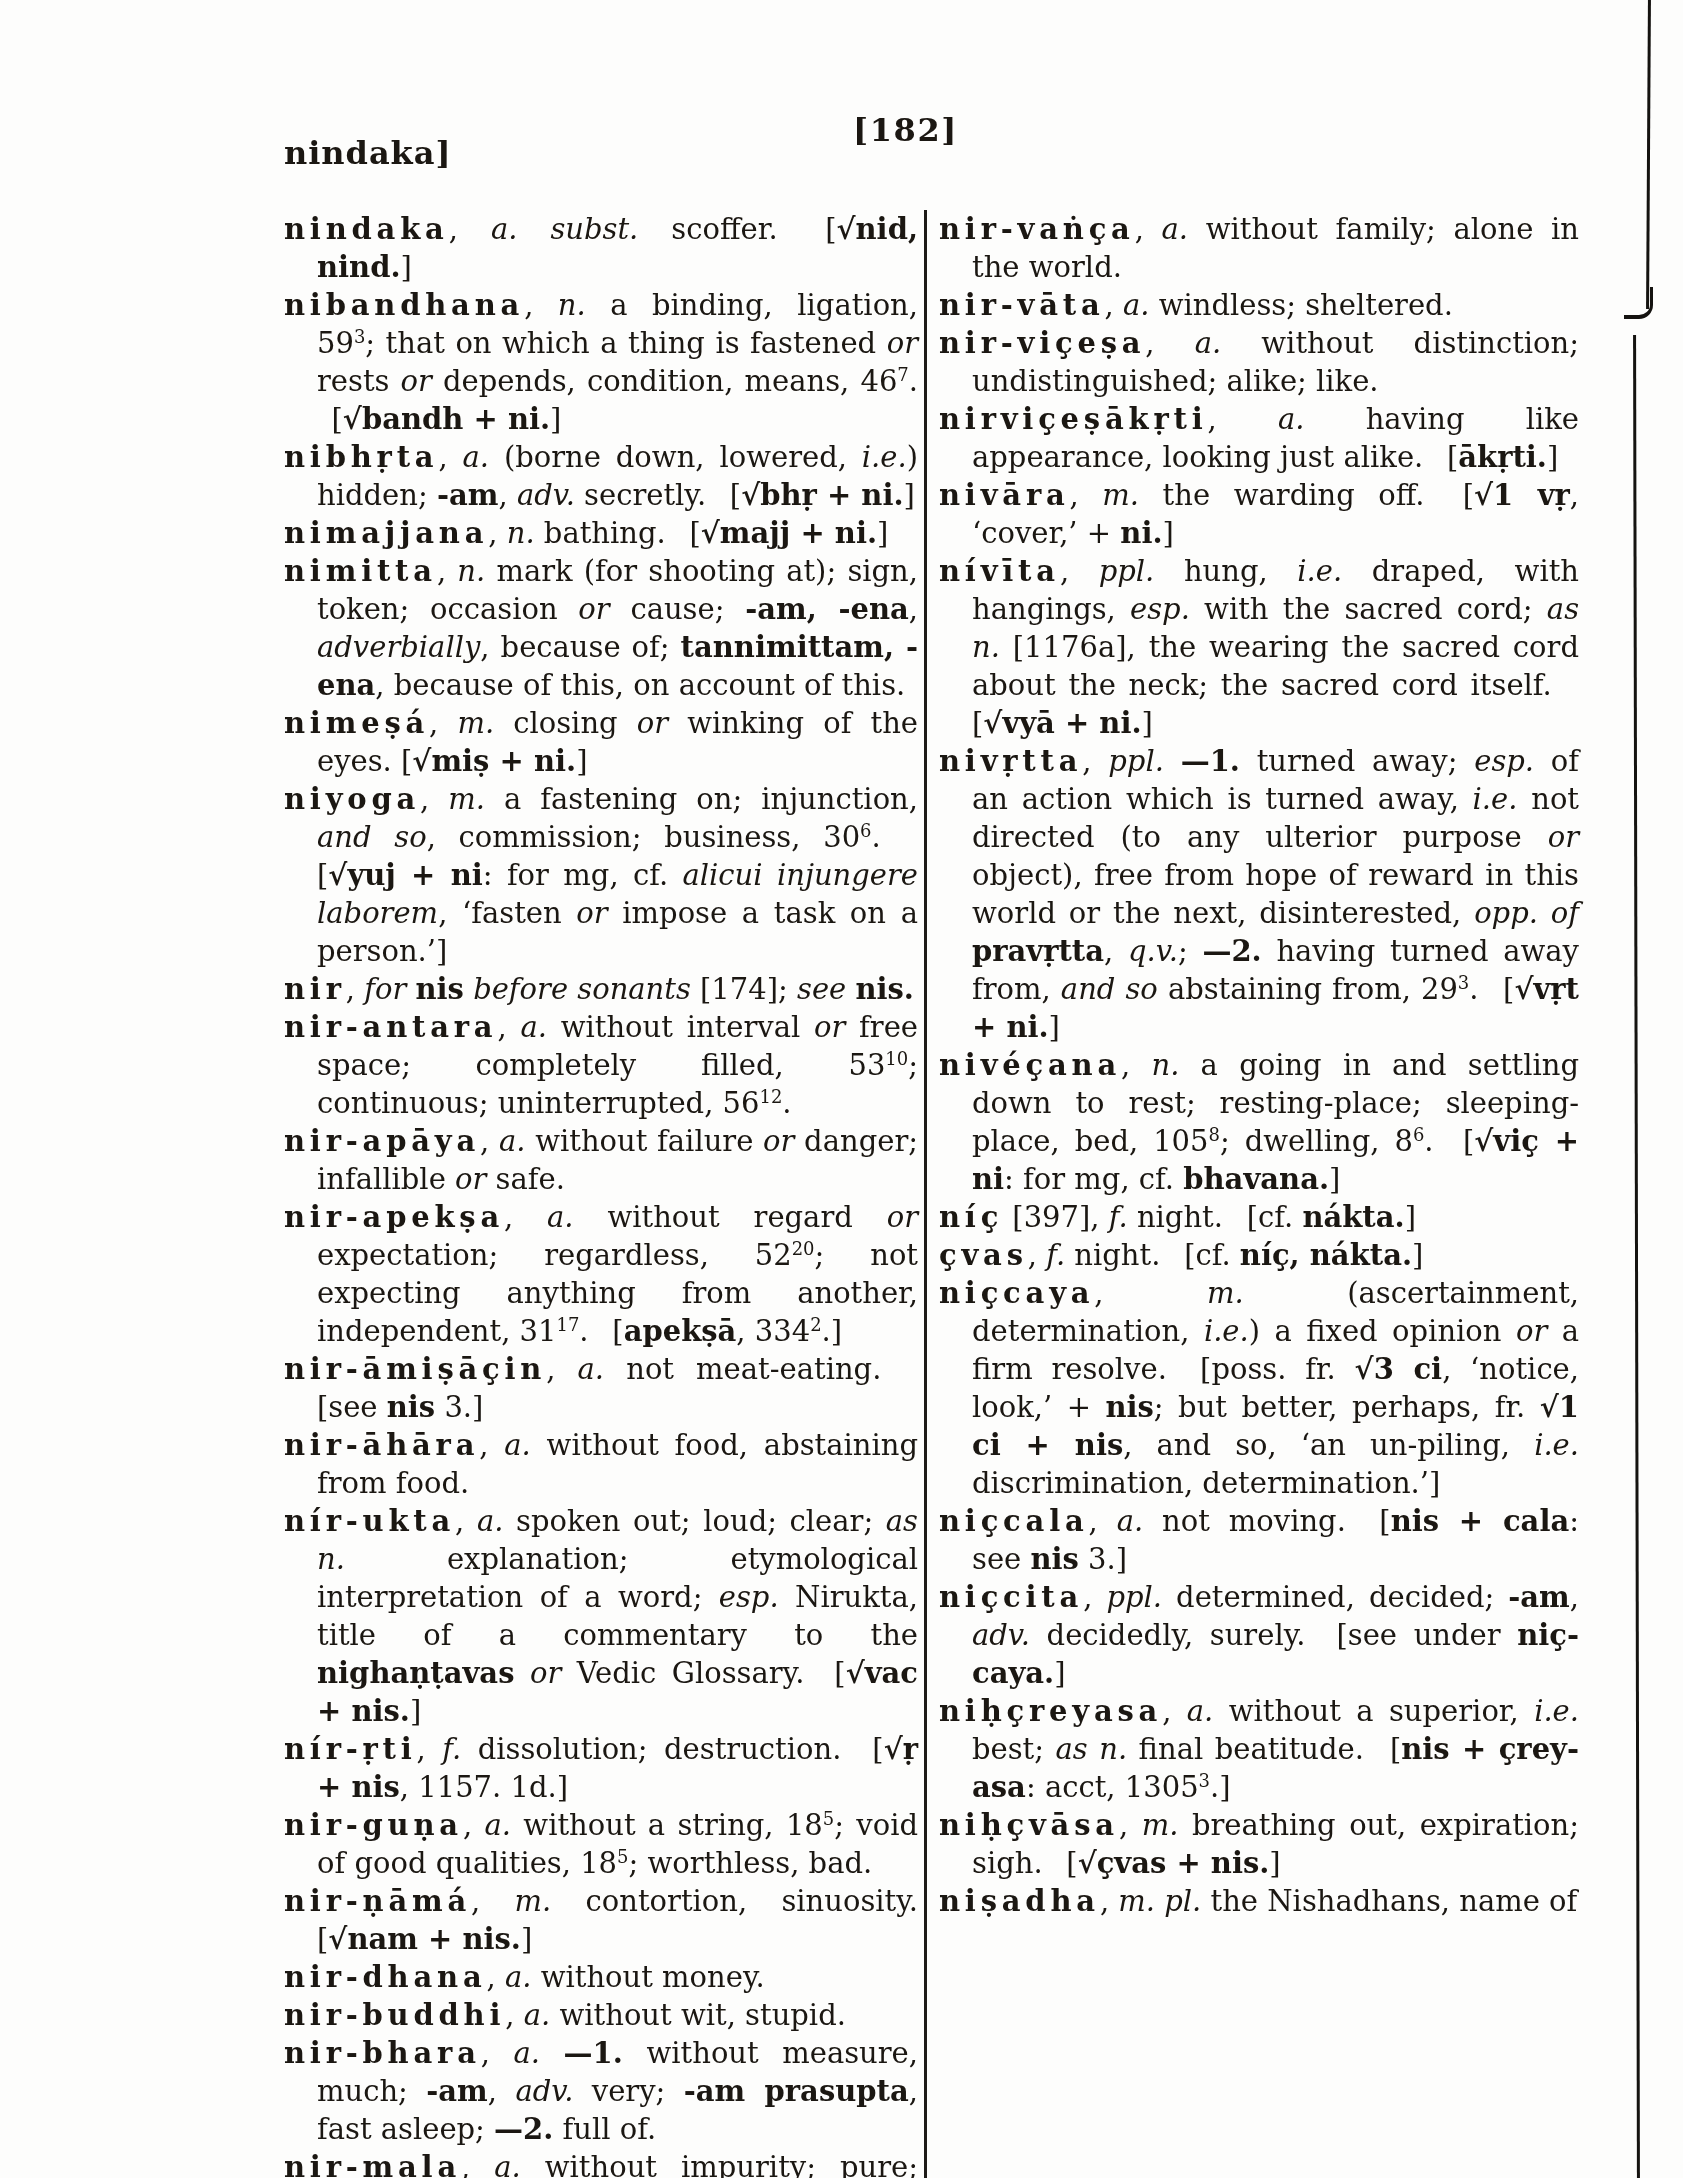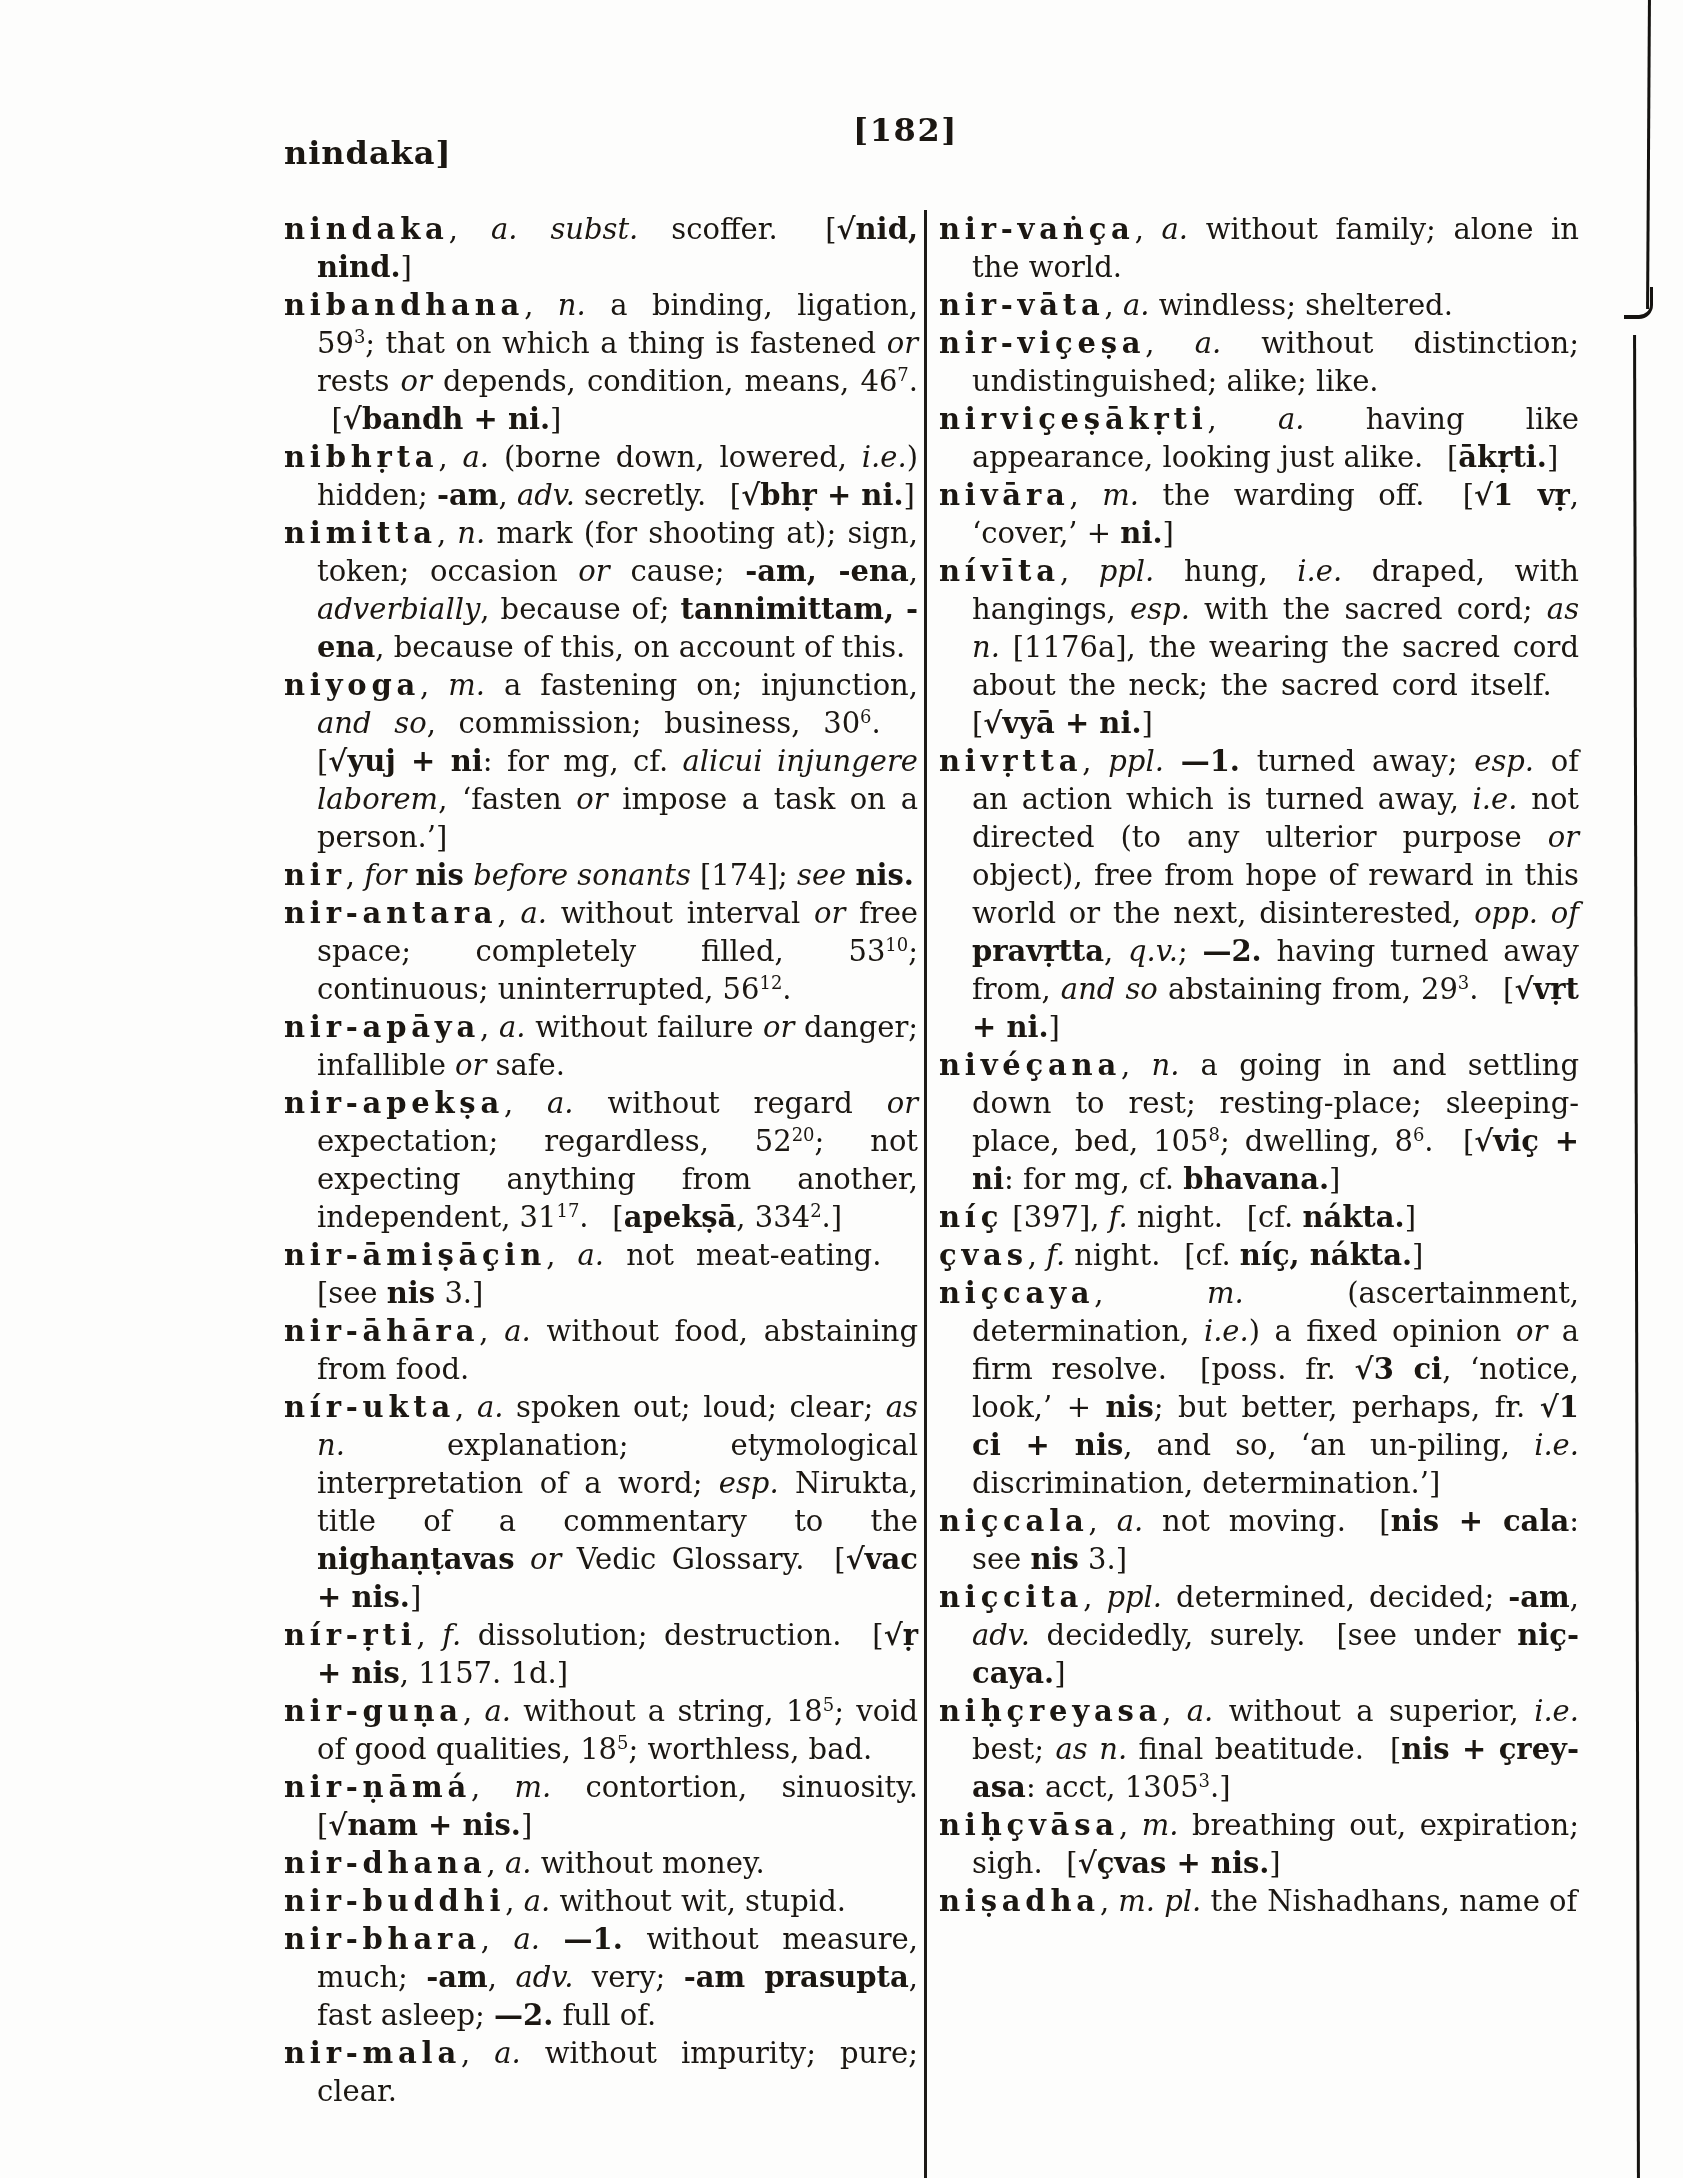--- a/index.html
+++ b/index.html
@@ -52,21 +52,23 @@
 
 <div class="page">
   <div class="catchword">nindaka]</div>
   <div class="pagenum">[182]</div>
 
   <div class="columns">
     <div class="col col-left" id="col-left">
         <p class="entry"><span class="r-hw">nindaka</span><span class="r-n">, </span><span class="r-i">a. subst.</span><span class="r-n"> scoffer.  [</span><span class="r-b">√nid, nind.</span><span class="r-n">]</span></p>
         <p class="entry"><span class="r-hw">nibandhana</span><span class="r-n">, </span><span class="r-i">n.</span><span class="r-n"> a binding, ligation, 59</span><span class="r-sup">3</span><span class="r-n">; that on which a thing is fastened </span><span class="r-i">or</span><span class="r-n"> rests </span><span class="r-i">or</span><span class="r-n"> depends, condition, means, 46</span><span class="r-sup">7</span><span class="r-n">.  [</span><span class="r-b">√bandh + ni.</span><span class="r-n">]</span></p>
         <p class="entry"><span class="r-hw">nibhṛta</span><span class="r-n">, </span><span class="r-i">a.</span><span class="r-n"> (borne down, lowered, </span><span class="r-i">i.e.</span><span class="r-n">) hidden; </span><span class="r-b">-am</span><span class="r-n">, </span><span class="r-i">adv.</span><span class="r-n"> secretly.  [</span><span class="r-b">√bhṛ + ni.</span><span class="r-n">]</span></p>
+        <p class="entry"><span class="r-hw">nimajjana</span><span class="r-n">, </span><span class="r-i">n.</span><span class="r-n"> bathing.  [</span><span class="r-b">√majj + ni.</span><span class="r-n">]</span></p>
         <p class="entry"><span class="r-hw">nimitta</span><span class="r-n">, </span><span class="r-i">n.</span><span class="r-n"> mark (for shooting at); sign, token; occasion </span><span class="r-i">or</span><span class="r-n"> cause; </span><span class="r-b">-am, -ena</span><span class="r-n">, </span><span class="r-i">adverbially</span><span class="r-n">, because of; </span><span class="r-b">tannimittam, -ena</span><span class="r-n">, because of this, on account of this.</span></p>
+        <p class="entry"><span class="r-hw">nimeṣá</span><span class="r-n">, </span><span class="r-i">m.</span><span class="r-n"> closing </span><span class="r-i">or</span><span class="r-n"> winking of the eyes. [</span><span class="r-b">√miṣ + ni.</span><span class="r-n">]</span></p>
         <p class="entry"><span class="r-hw">niyoga</span><span class="r-n">, </span><span class="r-i">m.</span><span class="r-n"> a fastening on; injunction, </span><span class="r-i">and so</span><span class="r-n">, commission; business, 30</span><span class="r-sup">6</span><span class="r-n">.  [</span><span class="r-b">√yuj + ni</span><span class="r-n">: for mg, cf. </span><span class="r-i">alicui injungere laborem</span><span class="r-n">, ‘fasten </span><span class="r-i">or</span><span class="r-n"> impose a task on a person.’]</span></p>
         <p class="entry"><span class="r-hw">nir</span><span class="r-n">, </span><span class="r-i">for</span><span class="r-n"> </span><span class="r-b">nis</span><span class="r-n"> </span><span class="r-i">before sonants</span><span class="r-n"> [174]; </span><span class="r-i">see</span><span class="r-n"> </span><span class="r-b">nis.</span></p>
         <p class="entry"><span class="r-hw">nir-antara</span><span class="r-n">, </span><span class="r-i">a.</span><span class="r-n"> without interval </span><span class="r-i">or</span><span class="r-n"> free space; completely filled, 53</span><span class="r-sup">10</span><span class="r-n">; continuous; uninterrupted, 56</span><span class="r-sup">12</span><span class="r-n">.</span></p>
         <p class="entry"><span class="r-hw">nir-apāya</span><span class="r-n">, </span><span class="r-i">a.</span><span class="r-n"> without failure </span><span class="r-i">or</span><span class="r-n"> danger; infallible </span><span class="r-i">or</span><span class="r-n"> safe.</span></p>
         <p class="entry"><span class="r-hw">nir-apekṣa</span><span class="r-n">, </span><span class="r-i">a.</span><span class="r-n"> without regard </span><span class="r-i">or</span><span class="r-n"> expectation; regardless, 52</span><span class="r-sup">20</span><span class="r-n">; not expecting anything from another, independent, 31</span><span class="r-sup">17</span><span class="r-n">.  [</span><span class="r-b">apekṣā</span><span class="r-n">, 334</span><span class="r-sup">2</span><span class="r-n">.]</span></p>
         <p class="entry"><span class="r-hw">nir-āmiṣāçin</span><span class="r-n">, </span><span class="r-i">a.</span><span class="r-n"> not meat-eating.  [see </span><span class="r-b">nis</span><span class="r-n"> 3.]</span></p>
         <p class="entry"><span class="r-hw">nir-āhāra</span><span class="r-n">, </span><span class="r-i">a.</span><span class="r-n"> without food, abstaining from food.</span></p>
         <p class="entry"><span class="r-hw">nír-ukta</span><span class="r-n">, </span><span class="r-i">a.</span><span class="r-n"> spoken out; loud; clear; </span><span class="r-i">as n.</span><span class="r-n"> explanation; etymological interpretation of a word; </span><span class="r-i">esp.</span><span class="r-n"> Nirukta, title of a commentary to the </span><span class="r-b">nighaṇṭavas</span><span class="r-n"> </span><span class="r-i">or</span><span class="r-n"> Vedic Glossary.  [</span><span class="r-b">√vac + nis.</span><span class="r-n">]</span></p>
         <p class="entry"><span class="r-hw">nír-ṛti</span><span class="r-n">, </span><span class="r-i">f.</span><span class="r-n"> dissolution; destruction.  [</span><span class="r-b">√ṛ + nis</span><span class="r-n">, 1157. 1d.]</span></p>
         <p class="entry"><span class="r-hw">nir-guṇa</span><span class="r-n">, </span><span class="r-i">a.</span><span class="r-n"> without a string, 18</span><span class="r-sup">5</span><span class="r-n">; void of good qualities, 18</span><span class="r-sup">5</span><span class="r-n">; worthless, bad.</span></p>

